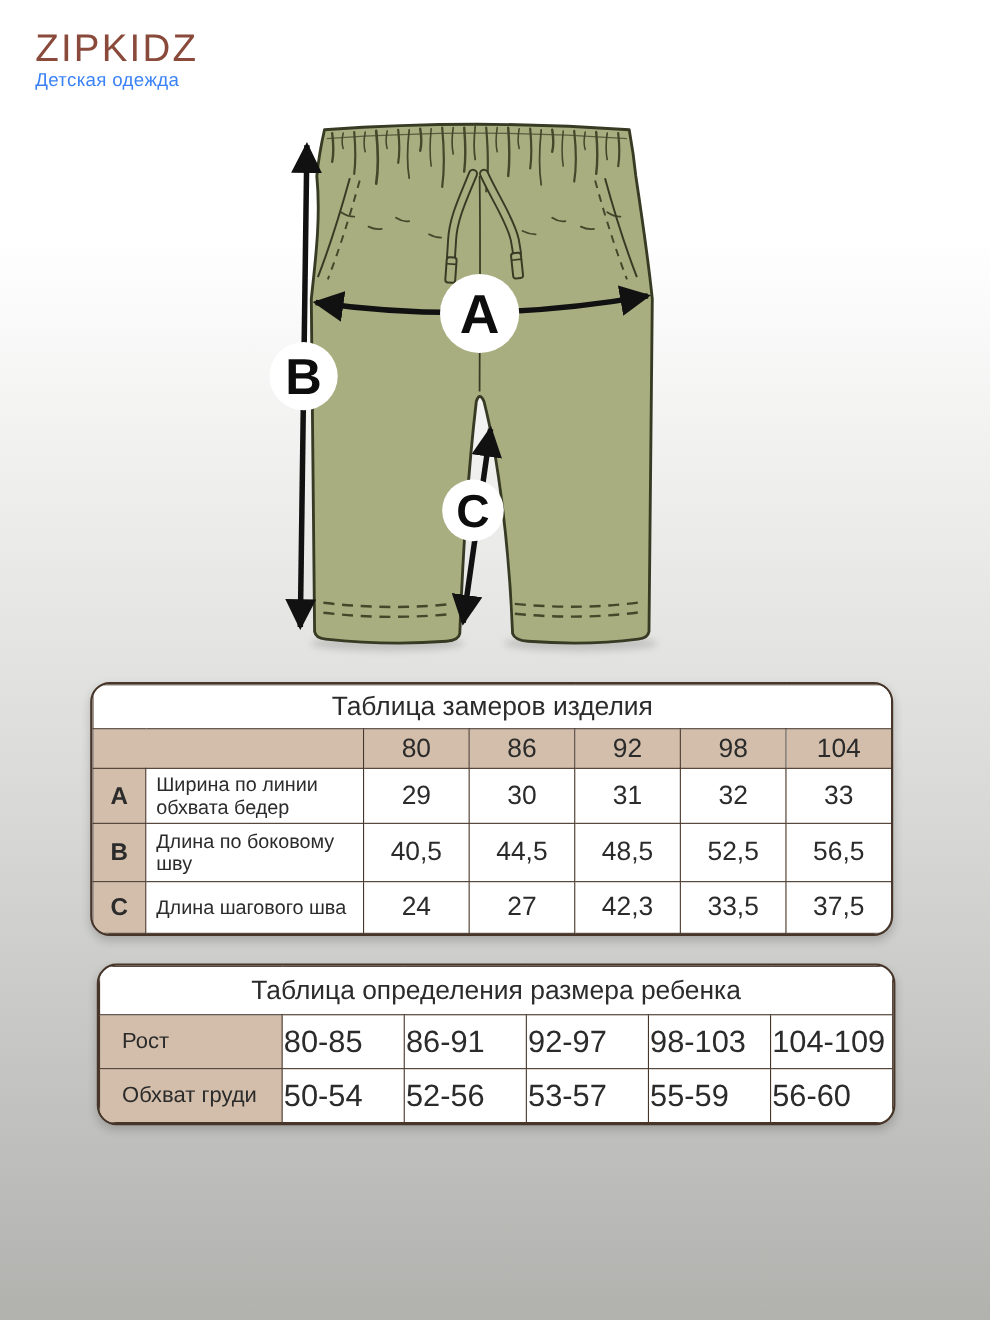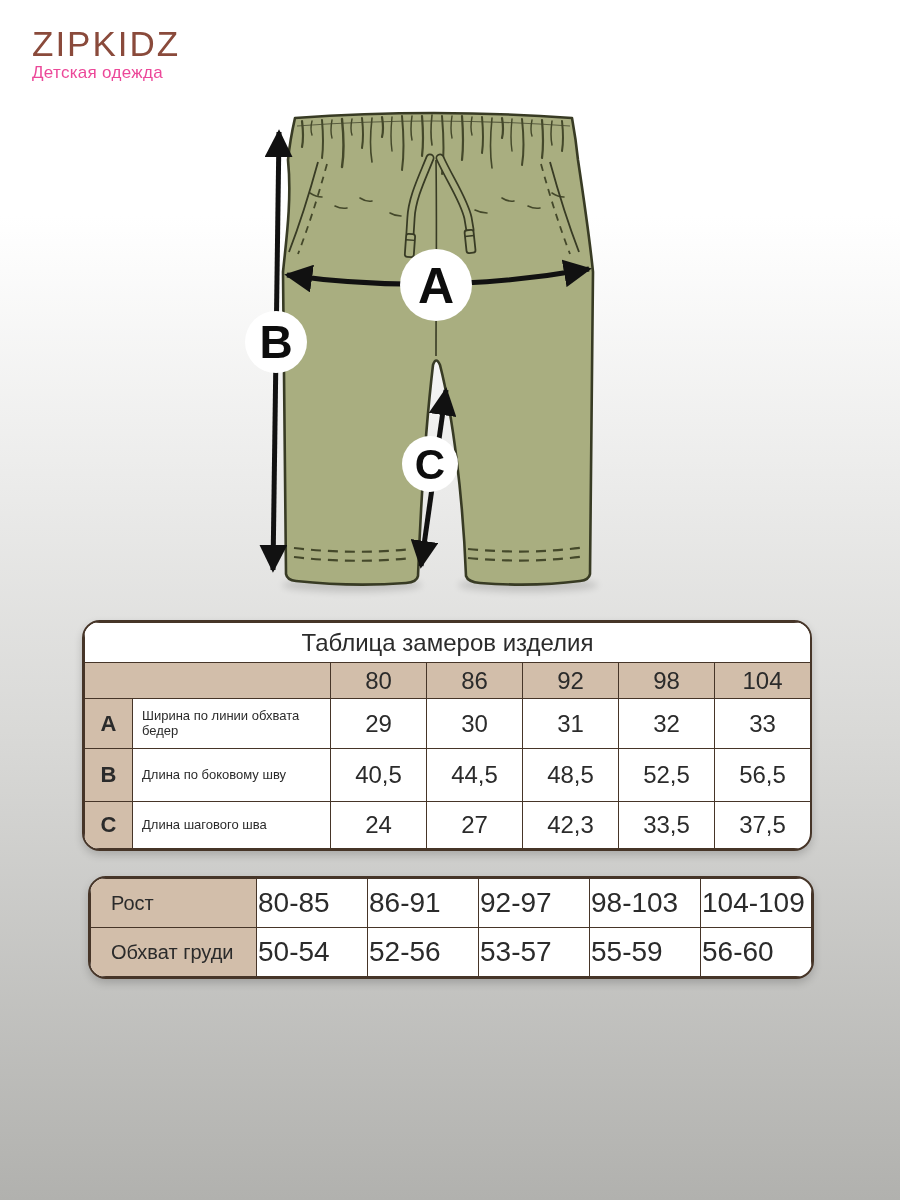--- a/index.html
+++ b/index.html
@@ -3,39 +3,39 @@
 <meta charset="utf-8">
 <style>
   html,body{margin:0;padding:0;}
   body{
     width:900px;height:1200px;position:relative;overflow:hidden;
     background:linear-gradient(180deg,#ffffff 0%,#ffffff 18%,#d8d8d6 62%,#b1b1ae 100%);
     font-family:"Liberation Sans", sans-serif;color:#2b2b2b;
   }
   .logo{position:absolute;left:32px;top:26px;}
   .logo-name{font-size:35px;letter-spacing:2px;color:#8a4a3b;line-height:1.0;}
-  .logo-tagline{font-size:17px;letter-spacing:0.3px;color:#ec4899;margin-top:2px;}
+  .logo-tagline{font-size:17px;letter-spacing:0.3px;color:#3b82f6;margin-top:2px;}
 
   .pants-svg{position:absolute;left:240px;top:98px;}
 
   .table-card{
     position:absolute;border:2px solid #463528;border-radius:18px;overflow:hidden;
     background:#ffffff;box-shadow:0 4px 9px rgba(0,0,0,0.18);
   }
   #table1{left:82px;top:620px;width:726px;}
   #table2{left:88px;top:876px;width:722px;}
   .t{border-collapse:collapse;width:100%;color:#2b2b2b;table-layout:fixed;}
   .t td{border:1px solid #463528;vertical-align:middle;overflow:hidden;}
   .beige{background:#d2beaa;}
   .tbl-title{background:#ffffff;text-align:center;font-size:24px;height:37px;}
   #table2 .tbl-title{height:41px;}
   .size-h{text-align:center;font-size:24px;height:33px;margin-top:44px;}
   #table2 .size-h{height:39px;}
   .key{text-align:center;font-weight:bold;font-size:22px;}
-  .lbl{font-size:13px;padding:2px 4px 2px 9px;line-height:1.12;}
+  .lbl{font-size:18px;padding:2px 4px 2px 9px;line-height:1.12;}
   .val{text-align:center;font-size:24px;}
   .r-a td{height:45px;}
   .r-b td{height:48px;}
   .r-c td{height:42px;}
   .size-label-h{text-align:center;font-size:21px;}
   .lbl2{font-size:20px;padding-left:20px;}
   .val2{text-align:left;font-size:28px;border-radius:20px;}
   .r2 td{height:46px;}
 </style>
 </head>
@@ -213,20 +213,23 @@
   <table class="t">
     <colgroup>
         <col style="width:166px">
         <col style="width:111px">
         <col style="width:111px">
         <col style="width:111px">
         <col style="width:111px">
         <col style="width:111px">
       </colgroup>
     <tbody>
+        <tr>
+          <td colspan="6" class="tbl-title">Таблица определения размера ребенка</td>
+        </tr>
     <tr class="r2">
       <td class="beige lbl2">Рост</td>
       <td class="val2">80-85</td>
       <td class="val2">86-91</td>
       <td class="val2">92-97</td>
       <td class="val2">98-103</td>
       <td class="val2">104-109</td>
     </tr>
     <tr class="r2">
       <td class="beige lbl2">Обхват груди</td>

